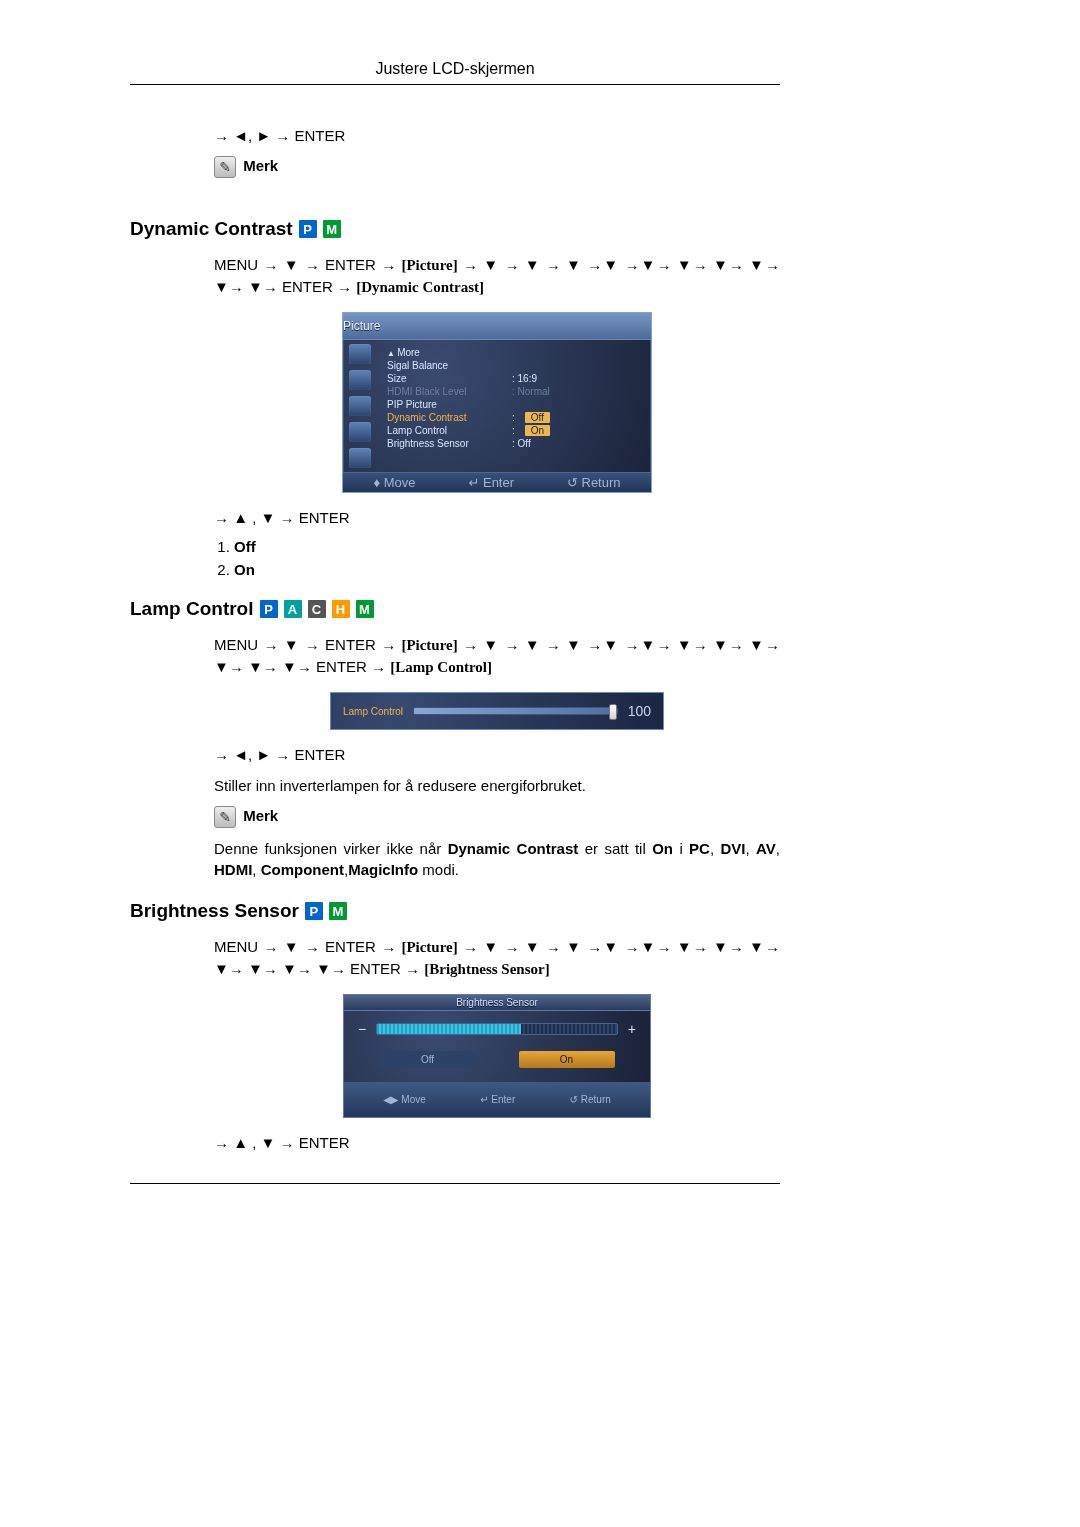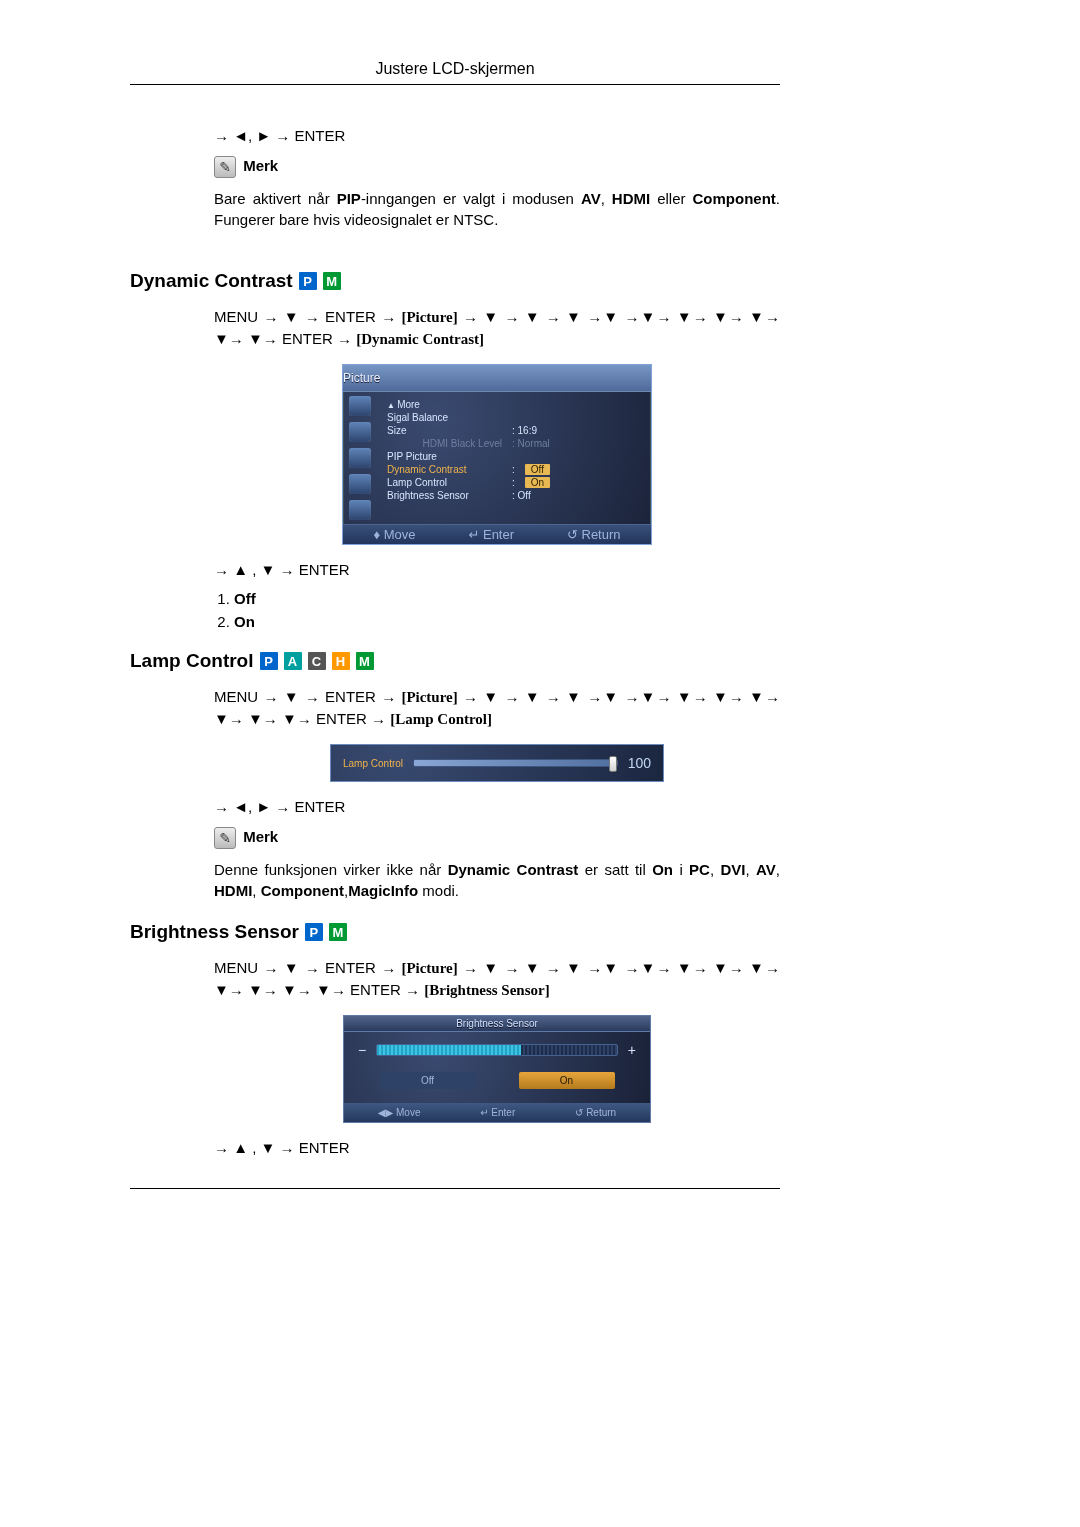--- a/index.html
+++ b/index.html
@@ -99,21 +99,21 @@
   .osd-ic {
     width: 22px; height: 20px;
     border-radius: 3px;
     background: linear-gradient(#5f84b8, #2c446e);
     box-shadow: inset 0 0 1px #fff5;
   }
   .osd-menu { flex: 1; padding: 6px 10px; }
   .osd-row { display: flex; justify-content: flex-start; gap: 10px; padding: 1px 0; }
   .osd-row .lbl { width: 115px; color: #d8e6ff; }
   .osd-row .val { color: #d8e6ff; }
-  .osd-row.dim .lbl, .osd-row.dim .val { color: #6d7fa0; text-align: right; }
+  .osd-row.dim .lbl, .osd-row.dim .val { color: #6d7fa0; }
   .osd-row.sel .val {
     background: #e8b852;
     color: #302200;
     padding: 0 6px;
     border-radius: 1px;
   }
   .osd-row.active .lbl { color: #f2b34a; }
   .osd-more .lbl::before { content: "▲ "; font-size: 8px; }
   .osd-foot {
     display: flex;
@@ -193,40 +193,37 @@
   .bs-opt { width: 90px; text-align:center; padding:3px;}
   .bs-opt.on { background: linear-gradient(#e7a63c, #b47a1c); color:#201400; border-radius:2px;}
   .bs-opt.off { background: #2d4266; color:#9fb5d8; border-radius:2px;}
   .bs-foot {
     display:flex; justify-content: space-around;
     background: linear-gradient(#3f5983, #24375c);
     border: 1px solid #607aa6;
     border-top: none;
     font-size: 10px;
     color:#9fb5d8;
-    padding:4px;
+    padding:12px;
   }
   .bold { font-weight: bold; }
   .bracket { font-family: Georgia, serif; font-weight: bold;}
 </style>
 </head>
 <body>
 
 <div class="page">
   <div class="header-title">Justere LCD-skjermen</div>
   <hr class="hr-top">
 
   <div class="content-col" style="margin-top:40px;">
     <div class="para">→ ◄, ► → ENTER</div>
     <div>
       <span class="merk-icon"></span>
       <span class="merk-label">Merk</span>
-    </div>
-    <div class="para">
-      <span>Bare aktivert når </span><span class="bold">PIP</span><span>-inngangen er valgt i modusen </span><span class="bold">AV</span><span>, </span><span class="bold">HDMI</span><span> eller </span><span class="bold">Component</span><span>. Fungerer bare hvis videosignalet er NTSC.</span>
     </div>
   </div>
 
   <div class="section-col">
     <h3 class="section">
       <span>Dynamic Contrast</span>
       <span class="badge b-p">P</span>
       <span class="badge b-m">M</span>
     </h3>
     <div class="content-col">
@@ -309,20 +306,21 @@
 
       <div class="slider-frame">
         <span>Lamp Control</span>
         <div class="slider-track">
           <div class="slider-thumb"></div>
         </div>
         <span class="slider-val">100</span>
       </div>
 
       <div class="para">→ ◄, ► → ENTER</div>
+      <div class="para">Stiller inn inverterlampen for å redusere energiforbruket.</div>
       <div>
         <span class="merk-icon"></span>
         <span class="merk-label">Merk</span>
       </div>
       <div class="para">
         <span>Denne funksjonen virker ikke når </span><span class="bold">Dynamic Contrast</span><span> er satt til </span><span class="bold">On</span><span> i </span><span class="bold">PC</span><span>, </span><span class="bold">DVI</span><span>, </span><span class="bold">AV</span><span>, </span><span class="bold">HDMI</span><span>, </span><span class="bold">Component</span><span>,</span><span class="bold">MagicInfo</span><span> modi.</span>
       </div>
     </div>
   </div>
 

